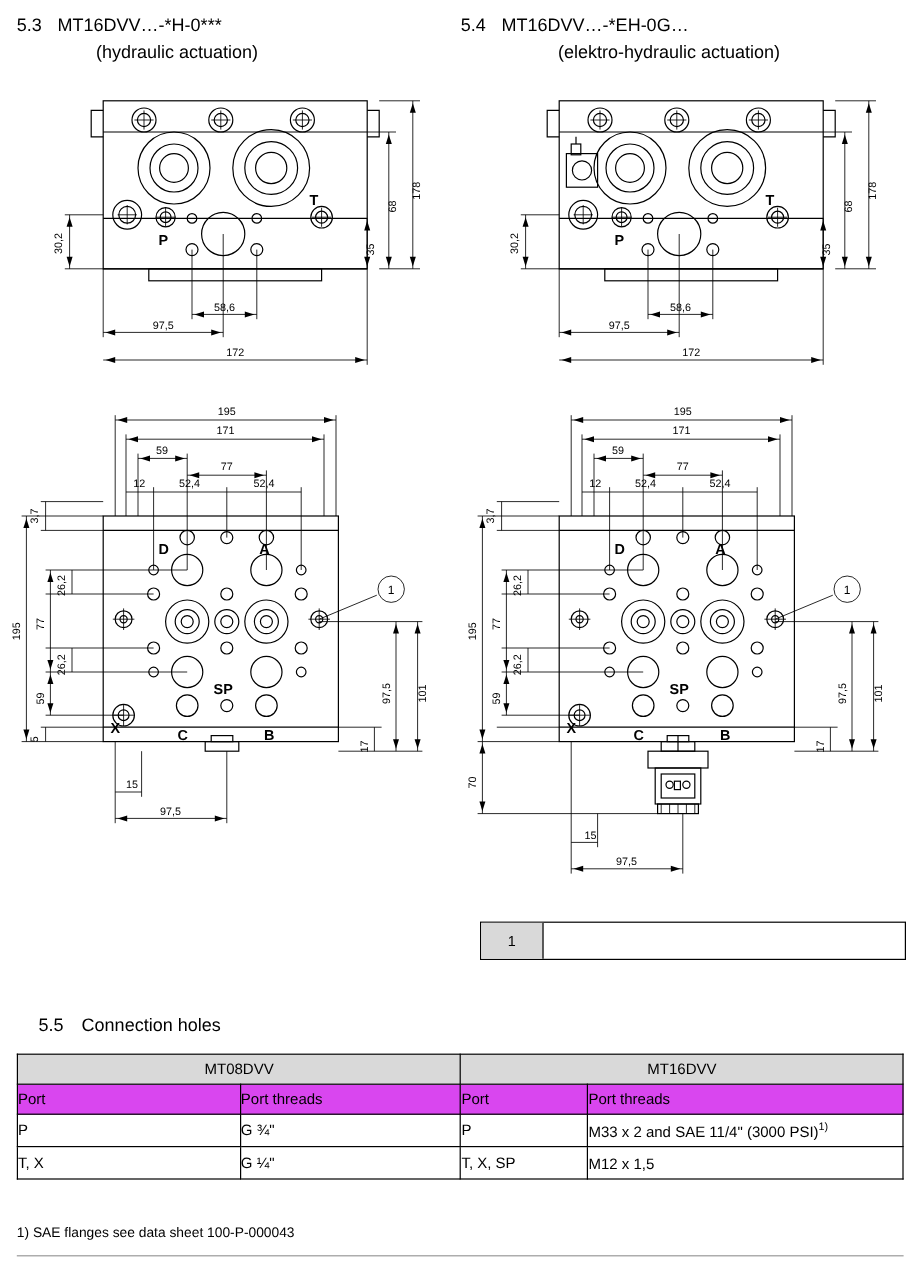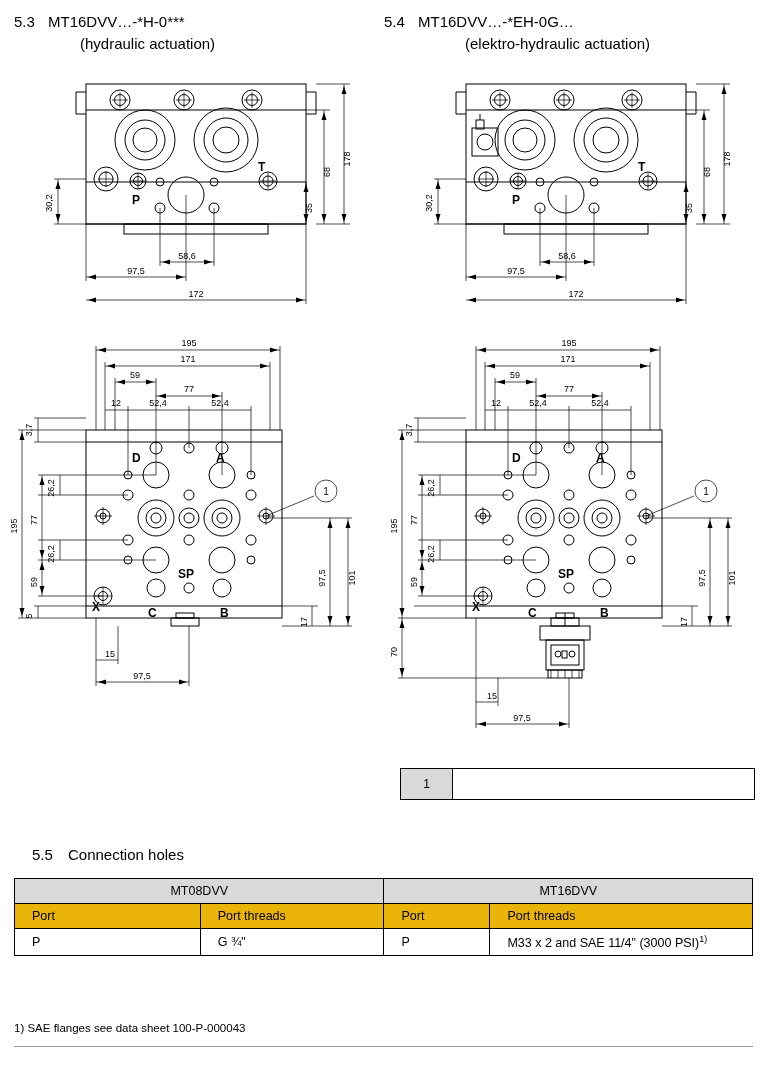--- a/index.html
+++ b/index.html
@@ -80,32 +80,32 @@
   table.conn {
     position: absolute;
     left: 14px;
     top: 878px;
     width: 739px;
     border-collapse: collapse;
     font-size: 12.5px;
   }
   table.conn th, table.conn td {
     border: 1px solid #000;
-    padding: 5px 17px;
+    padding: 5px 0;
     text-align: left;
     height: 19px;
     box-sizing: border-box;
   }
   table.conn thead th {
     background: #d9d9d9;
     text-align: center;
     font-weight: normal;
   }
   table.conn tbody tr.sub td {
-    background: #eab308;
+    background: #d946ef;
     font-weight: normal;
   }
   .c1 { width: 186px; }
   .c2 { width: 184px; }
   .c3 { width: 106px; }
   .c4 { width: 263px; }
   sup { font-size: 9px; vertical-align: super; }
 
   .footnote {
     position: absolute;
@@ -764,19 +764,25 @@
         <td class="c2">Port threads</td>
         <td class="c3">Port</td>
         <td class="c4">Port threads</td>
       </tr>
       <tr>
         <td>P</td>
         <td>G ¾"</td>
         <td>P</td>
         <td><span>M33 x 2 and SAE 11/4" (3000 PSI)</span><sup>1)</sup></td>
       </tr>
+      <tr>
+        <td>T, X</td>
+        <td>G ¼"</td>
+        <td>T, X, SP</td>
+        <td><span>M12 x 1,5</span><sup></sup></td>
+      </tr>
     </tbody>
   </table>
 
   <div class="footnote">1) SAE flanges see data sheet 100-P-000043</div>
   <div class="rule"></div>
 
 </div>
 
 </body></html>

